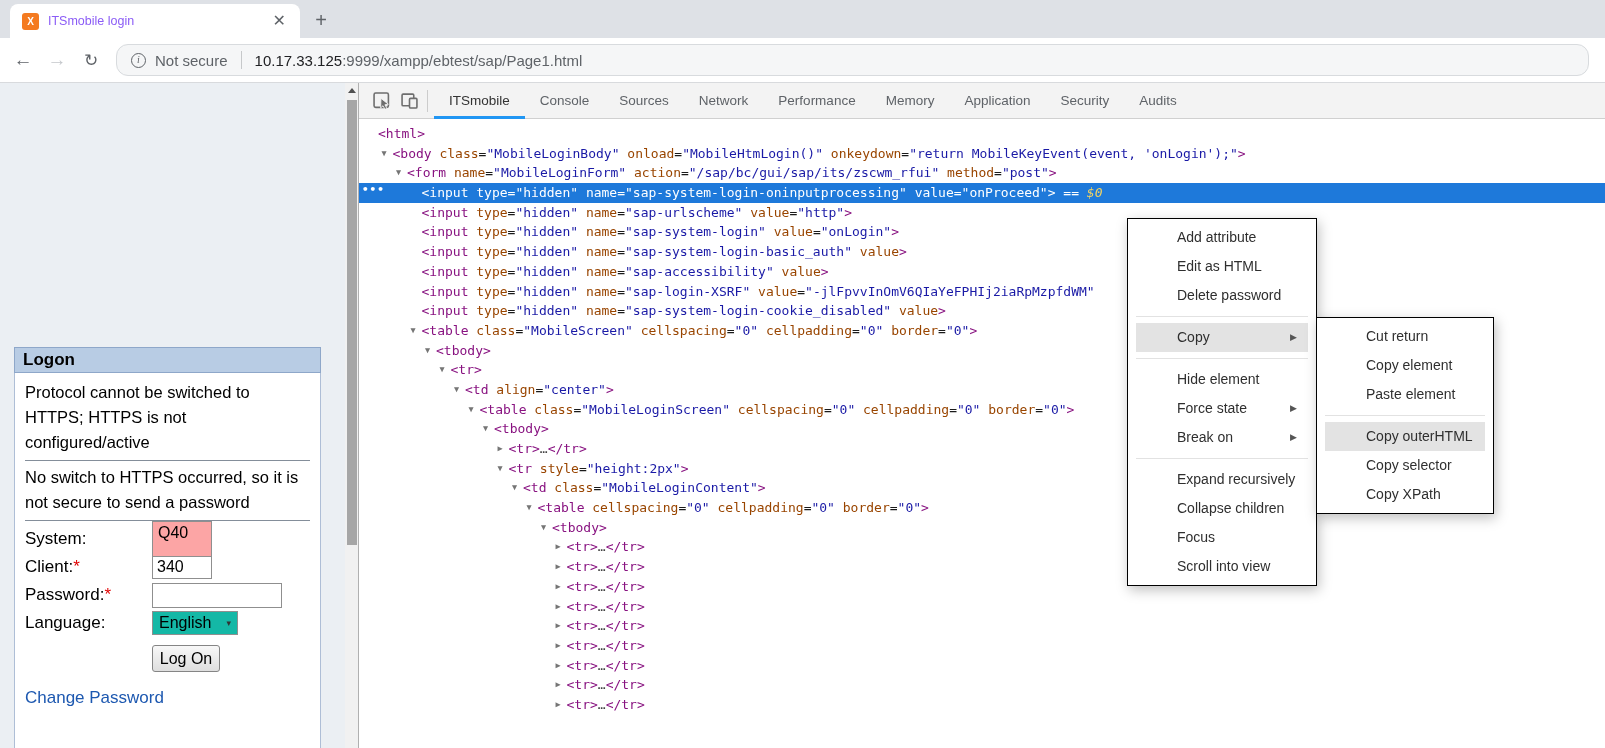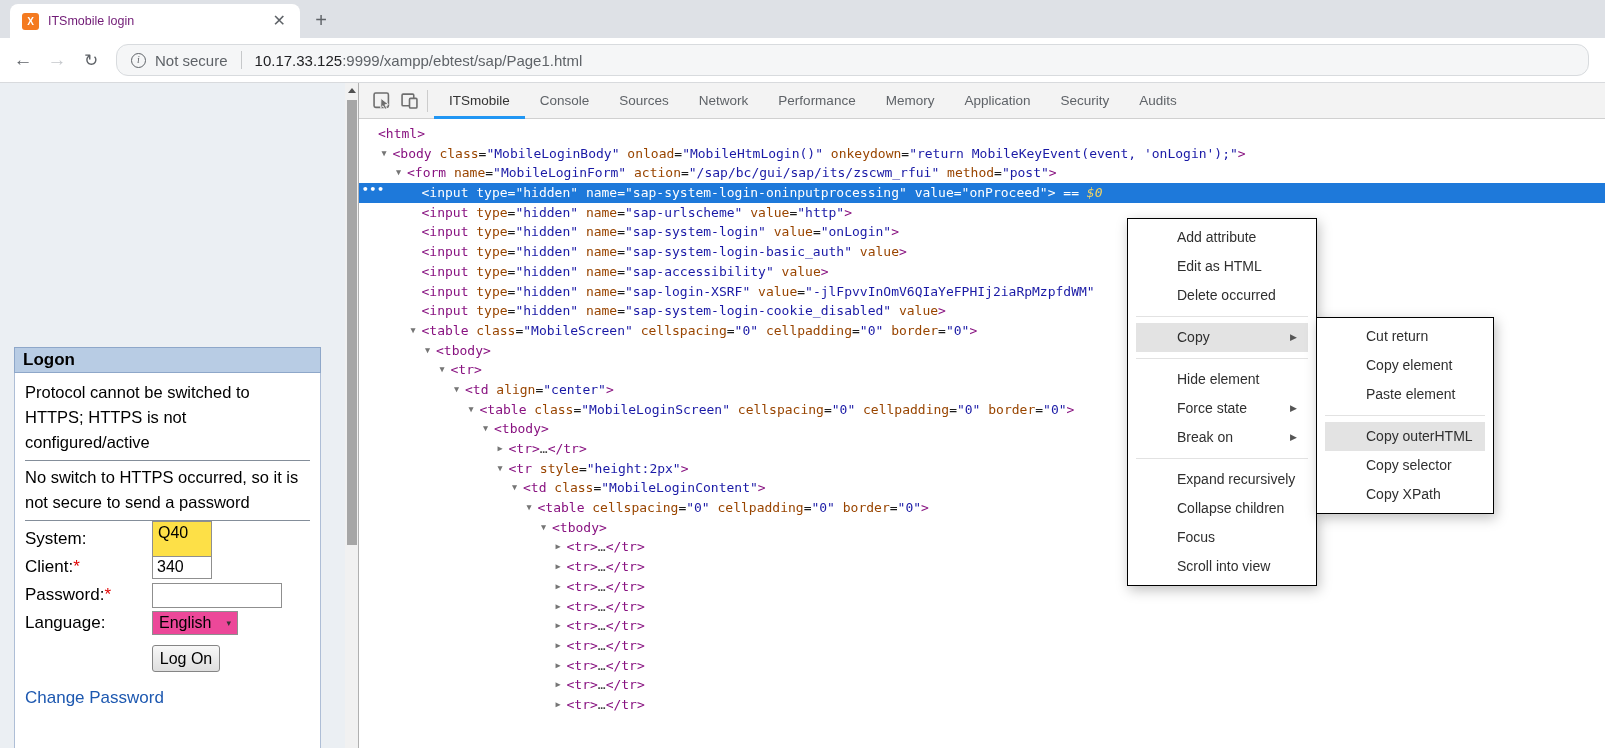--- a/index.html
+++ b/index.html
@@ -3,21 +3,21 @@
 <meta charset="utf-8">
 <style>
   * { margin:0; padding:0; box-sizing:border-box; }
   html,body { width:1605px; height:748px; overflow:hidden; }
   body { font-family:"Liberation Sans",sans-serif; background:#fff; position:relative; }
 
   
   .tabstrip { height:38px; background:#dee1e6; display:flex; align-items:flex-end; padding-left:10px; }
   .tab { width:290px; height:34px; background:#fff; border-radius:8px 8px 0 0; display:flex; align-items:center; padding:0 12px; }
   .favicon { width:17px; height:17px; background:#f47a20; border-radius:3px; color:#fff; font-size:10px; font-weight:bold; text-align:center; line-height:17px; flex:0 0 auto; }
-  .tab-title { font-size:12.5px; color:#701a75; margin-left:9px; flex:1; white-space:nowrap; overflow:hidden; }
+  .tab-title { font-size:12.5px; color:#8b5cf6; margin-left:9px; flex:1; white-space:nowrap; overflow:hidden; }
   .tab-close { color:#5f6368; font-size:16px; line-height:16px; padding:0 2px; }
   .newtab { width:30px; height:30px; margin:0 0 2px 6px; color:#5f6368; font-size:20px; font-weight:300; text-align:center; line-height:28px; }
 
   .toolbar { height:45px; background:#fff; display:flex; align-items:center; border-bottom:1px solid #d8dadd; padding:0 6px; }
   .nav-btn { width:34px; text-align:center; font-size:19px; color:#5f6368; }
   .nav-btn.fwd { color:#c4c7cb; }
   .nav-btn.reload { font-size:17px; }
   .omnibox { flex:1; height:32px; margin:0 10px 0 8px; border:1px solid #d8dbde; background:#f5f6f7; border-radius:12px; display:flex; align-items:center; padding:0 14px; }
   .info-icon { width:15px; height:15px; border:1.4px solid #5f6368; border-radius:50%; color:#5f6368; font-size:10px; line-height:12px; text-align:center; font-family:"Liberation Serif",serif; font-style:italic; flex:0 0 auto; }
   .notsecure { color:#5f6368; font-size:15px; margin-left:9px; white-space:nowrap; }
@@ -33,22 +33,22 @@
   .panel-body { background:#fff; border:1px solid #aebed6; border-top:none; padding:7px 10px 10px 10px; height:376px; }
   .msg { font-size:16.5px; line-height:25px; color:#000; }
   .msg-divider { border-top:1px solid #848e9a; margin:5px 0 4px 0; }
   .form-grid { margin-top:2px; }
   .form-row { display:flex; align-items:center; height:28px; }
   .f-label { width:127px; font-size:17px; color:#000; flex:0 0 auto; }
   .req { color:#e00000; }
   .tb { border:1px solid #8f8f8f; height:23px; font-size:16px; padding:0 4px; font-family:"Liberation Sans",sans-serif; }
   .tb.small { width:60px; }
   .tb.wide { width:130px; height:25px; }
-  .ro-box { width:60px; background:#fde047; border:1px solid #8f8f8f; height:37px; line-height:21px; padding:0 5px; font-size:16px; }
-  .sel-box { width:86px; height:24px; border:1px solid #8f8f8f; background:#ec4899; display:flex; align-items:center; justify-content:space-between; padding:0 6px; font-size:16px; }
+  .ro-box { width:60px; background:#fca5a5; border:1px solid #8f8f8f; height:37px; line-height:21px; padding:0 5px; font-size:16px; }
+  .sel-box { width:86px; height:24px; border:1px solid #8f8f8f; background:#14b8a6; display:flex; align-items:center; justify-content:space-between; padding:0 6px; font-size:16px; }
   .sel-arrow { font-size:9px; color:#333; }
   .logon-btn-row { margin:8px 0 0 127px; }
   .logon-btn { width:68px; height:27px; border:1px solid #858585; border-radius:3px; background:linear-gradient(#f8f8f8,#dedede); font-size:16px; font-family:"Liberation Sans",sans-serif; color:#000; }
   .change-pw { display:inline-block; margin-top:16px; color:#1d58b0; font-size:17px; text-decoration:none; }
 
   
   .page-scrollbar { position:absolute; top:83px; left:345px; width:13px; bottom:0; background:#f1f1f1; }
   .sb-up { height:15px; position:relative; }
   .sb-up:after { content:""; position:absolute; left:3px; top:5px; border-left:4px solid transparent; border-right:4px solid transparent; border-bottom:5px solid #505050; }
   .sb-thumb { position:absolute; left:1.5px; right:1.5px; top:17px; height:445px; background:#a6a6a6; }
@@ -207,21 +207,21 @@
       <div class="tree-row" style="padding-left: 196.5px;"><span class="arrow-slot">▶</span><span class="tok-tag">&lt;tr</span><span class="tok-tag">&gt;</span><span class="tok-ellipsis">…</span><span class="tok-tag">&lt;/tr</span><span class="tok-tag">&gt;</span></div>
       <div class="tree-row" style="padding-left: 196.5px;"><span class="arrow-slot">▶</span><span class="tok-tag">&lt;tr</span><span class="tok-tag">&gt;</span><span class="tok-ellipsis">…</span><span class="tok-tag">&lt;/tr</span><span class="tok-tag">&gt;</span></div>
       <div class="tree-row" style="padding-left: 196.5px;"><span class="arrow-slot">▶</span><span class="tok-tag">&lt;tr</span><span class="tok-tag">&gt;</span><span class="tok-ellipsis">…</span><span class="tok-tag">&lt;/tr</span><span class="tok-tag">&gt;</span></div>
       <div class="tree-row" style="padding-left: 196.5px;"><span class="arrow-slot">▶</span><span class="tok-tag">&lt;tr</span><span class="tok-tag">&gt;</span><span class="tok-ellipsis">…</span><span class="tok-tag">&lt;/tr</span><span class="tok-tag">&gt;</span></div>
     </div>
 </div>
 
 <div class="menu" id="main-menu">
     <div class="menu-item"><span>Add attribute</span></div>
     <div class="menu-item"><span>Edit as HTML</span></div>
-    <div class="menu-item"><span>Delete occurred</span></div>
+    <div class="menu-item"><span>Delete password</span></div>
     <div class="menu-sep"></div>
     <div class="menu-item hl"><span>Copy</span><span class="menu-arrow">▶</span></div>
     <div class="menu-sep"></div>
     <div class="menu-item"><span>Hide element</span></div>
     <div class="menu-item"><span>Force state</span><span class="menu-arrow">▶</span></div>
     <div class="menu-item"><span>Break on</span><span class="menu-arrow">▶</span></div>
     <div class="menu-sep"></div>
     <div class="menu-item"><span>Expand recursively</span></div>
     <div class="menu-item"><span>Collapse children</span></div>
     <div class="menu-item"><span>Focus</span></div>

